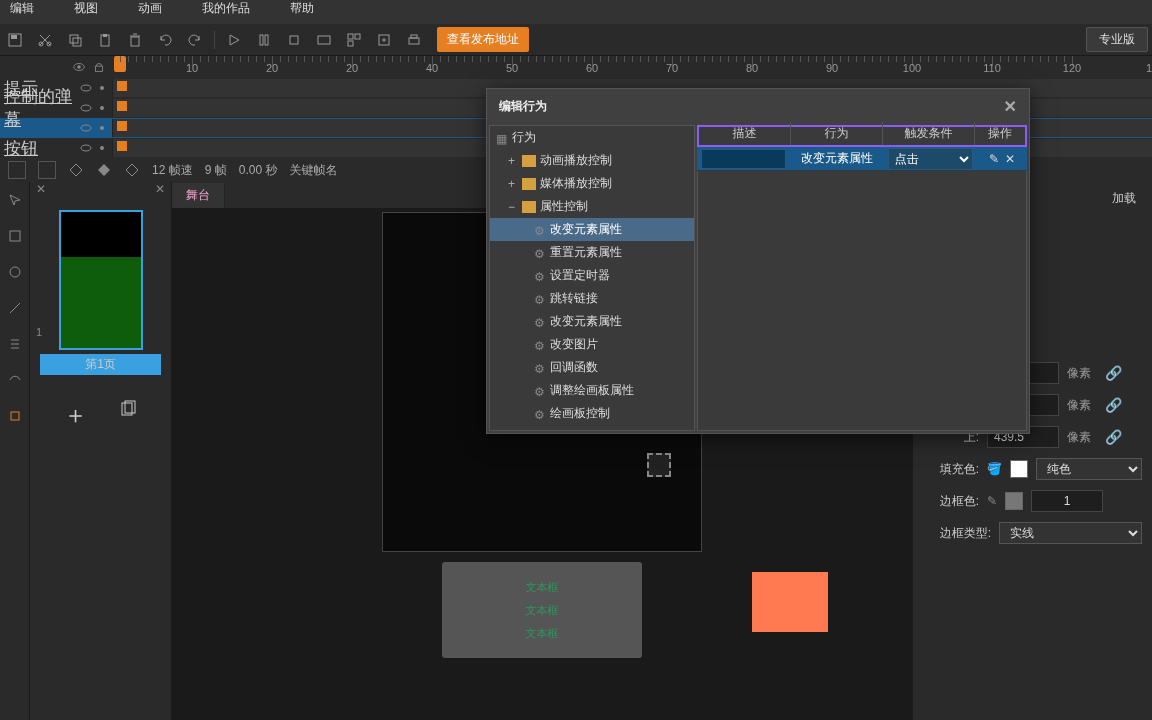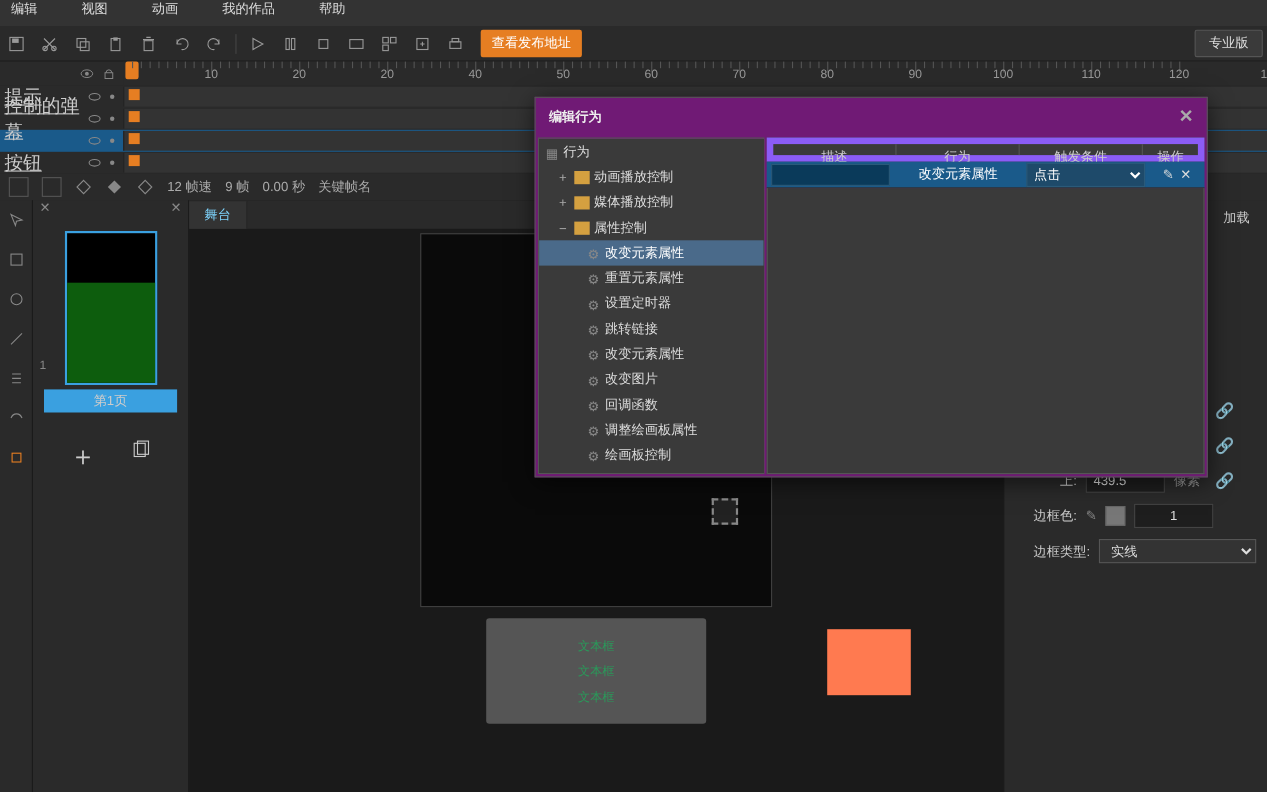--- a/index.html
+++ b/index.html
@@ -52,21 +52,21 @@
 .page-thumb{ width:84px; height:140px; border:2px solid #3aa0e0; background:#000; margin:0 auto; display:flex; flex-direction:column;}
 .page-thumb .greenpart{flex:1; background:#0d5d0d; margin-top:45px;}
 .page-num{position:absolute; color:#888; font-size:11px;}
 .page-label{ color:#ccc; background:#3aa0e0; padding:2px 0; margin-top:4px;}
 .page-actions{ display:flex; justify-content:center; gap:30px; margin-top:14px;}
 .page-actions .pa{ font-size:24px; color:#ccc;}
 
 
 .stage-area{ flex:1; background:#1a1a1a; position:relative;}
 .stage-tabs{ height:26px; background:#2a2a2a; display:flex; align-items:center;}
-.stage-tab{ padding:4px 14px; background:#333; color:#7dd3fc; border-right:1px solid #222;}
+.stage-tab{ padding:4px 14px; background:#333; color:#f9a8d4; border-right:1px solid #222;}
 .stage-combo{ margin-left:auto; display:flex; align-items:center; gap:4px; padding-right:8px;}
 .stage-combo select{ background:#333; color:#ccc; border:1px solid #555; padding:2px 6px;}
 .canvas{ position:absolute; left:210px; top:30px; width:320px; height:340px; background:#0a0a0a; border:1px solid #444;}
 .canvas .shape1{ position:absolute; right:30px; top:190px; width:24px; height:18px; background:#666;}
 .canvas .shape2{ position:absolute; right:30px; top:240px; width:24px; height:24px; border:2px dashed #888; background:#222;}
 .belowbox{ position:absolute; left:270px; top:380px; width:200px; height:96px; background:#555; border-radius:3px; display:flex; flex-direction:column; align-items:center; justify-content:center; gap:8px;}
 .belowbox span{ color:#2a9a5a; font-size:11px;}
 .orangebox{ position:absolute; left:580px; top:390px; width:76px; height:60px; background:#ff7a50;}
 
 
@@ -76,36 +76,36 @@
 .prow .plbl{ width:56px; color:#ccc; text-align:right;}
 .prow input[type=text]{ width:72px; background:#1e1e1e; border:1px solid #444; color:#ddd; padding:3px 6px;}
 .prow .unit{ color:#999; width:30px;}
 .prow .link{ color:#888; font-size:14px;}
 .prow select{ background:#333; color:#ddd; border:1px solid #555; padding:2px 6px; flex:1;}
 .coord{ color:#999; margin:6px 0 14px 8px;}
 .swatch{ width:18px; height:18px; background:#fff; border:1px solid #666;}
 .bwidth{ width:40px; background:#1e1e1e; border:1px solid #444; color:#ddd; padding:2px 4px; text-align:center;}
 
 
-.modal{ position:absolute; left:486px; top:88px; width:612px; height:346px; background:#701a75; border:1px solid #555; box-shadow:0 4px 20px rgba(0,0,0,0.6); z-index:100;}
+.modal{ position:absolute; left:486px; top:88px; width:544px; height:346px; background:#404040; border:1px solid #555; box-shadow:0 4px 20px rgba(0,0,0,0.6); z-index:100;}
 .modal-title{ height:34px; display:flex; align-items:center; padding:0 12px; color:#eee; font-weight:bold; font-size:14px;}
 .modal-title .mx{ margin-left:auto; color:#aaa; cursor:pointer; font-size:16px;}
 .modal-body{ display:flex; height:calc(100% - 34px);}
 .tree-panel{ width:206px; background:#3a3a3a; border:1px solid #555; margin:2px; overflow:auto;}
 .tree-panel::-webkit-scrollbar{width:8px;} .tree-panel::-webkit-scrollbar-thumb{background:#555;}
 .tree-item{ padding:3px 6px; display:flex; align-items:center; gap:4px; color:#ddd; font-size:12px;}
 .tree-item.root{padding-left:6px;}
 .tree-item.l1{padding-left:18px;}
 .tree-item.l2{padding-left:44px;}
 .tree-item.sel{ background:#4a6a8a; color:#fff;}
 .tree-item .ticon{width:14px; height:12px; background:#d4a040; display:inline-block;}
 .tree-item .gicon{width:12px; height:12px; display:inline-block; color:#888;}
 .tree-item .expand{width:10px; color:#aaa;}
 .right-panel{ flex:1; margin:2px 2px 2px 0; display:flex; flex-direction:column;}
-.rp-header{ height:22px; background:#3a3a3a; display:flex; border:6px solid #8b5cf6;}
+.rp-header{ height:22px; background:#3a3a3a; display:flex; border:2px solid #8b5cf6;align-items:flex-end;}
 .rp-header span{ flex:1; text-align:center; color:#ccc; padding:3px 0; border-right:1px solid #555;}
 .rp-header span:last-child{border-right:none;}
 .rp-row{ height:24px; background:#1a5a8a; display:flex; align-items:center; border-bottom:1px solid #2a3a4a;}
 .rp-row .cell{ flex:1; text-align:center; color:#fff; padding:0 4px;}
 .rp-row input{ width:100%; background:#0a3a5a; border:1px solid #2a5a7a; color:#fff; padding:2px;}
 .rp-row select{ width:100%; background:#1e4a6a; border:1px solid #2a5a7a; color:#fff; padding:2px;}
 .rp-row .acts{ flex:0 0 50px; display:flex; gap:6px; justify-content:center; color:#ddd;}
 .rp-rest{ flex:1; background:#3a3a3a; border:1px solid #555; border-top:none;}
 svg{display:block;}
 </style>
@@ -526,20 +526,26 @@
       <span class="unit">像素</span>
       <span class="link">🔗</span>
     </div>
     <div class="prow">
       <span class="plbl">上:</span>
       <input type="text" value="439.5" style="">
       <span class="unit">像素</span>
       <span class="link">🔗</span>
     </div>
     <div class="prow">
+      <span class="plbl">填充色:</span>
+      <span style="color:#888;">🪣</span>
+      <div class="swatch"></div>
+      <select><option>纯色</option></select>
+    </div>
+    <div class="prow">
       <span class="plbl">边框色:</span>
       <span style="color:#888;">✎</span>
       <div class="swatch" style="background:#777;"></div>
       <input class="bwidth" type="text" value="1" style="">
     </div>
     <div class="prow">
       <span class="plbl" style="width:68px;">边框类型:</span>
       <select><option>实线</option></select>
     </div>
   </div>

